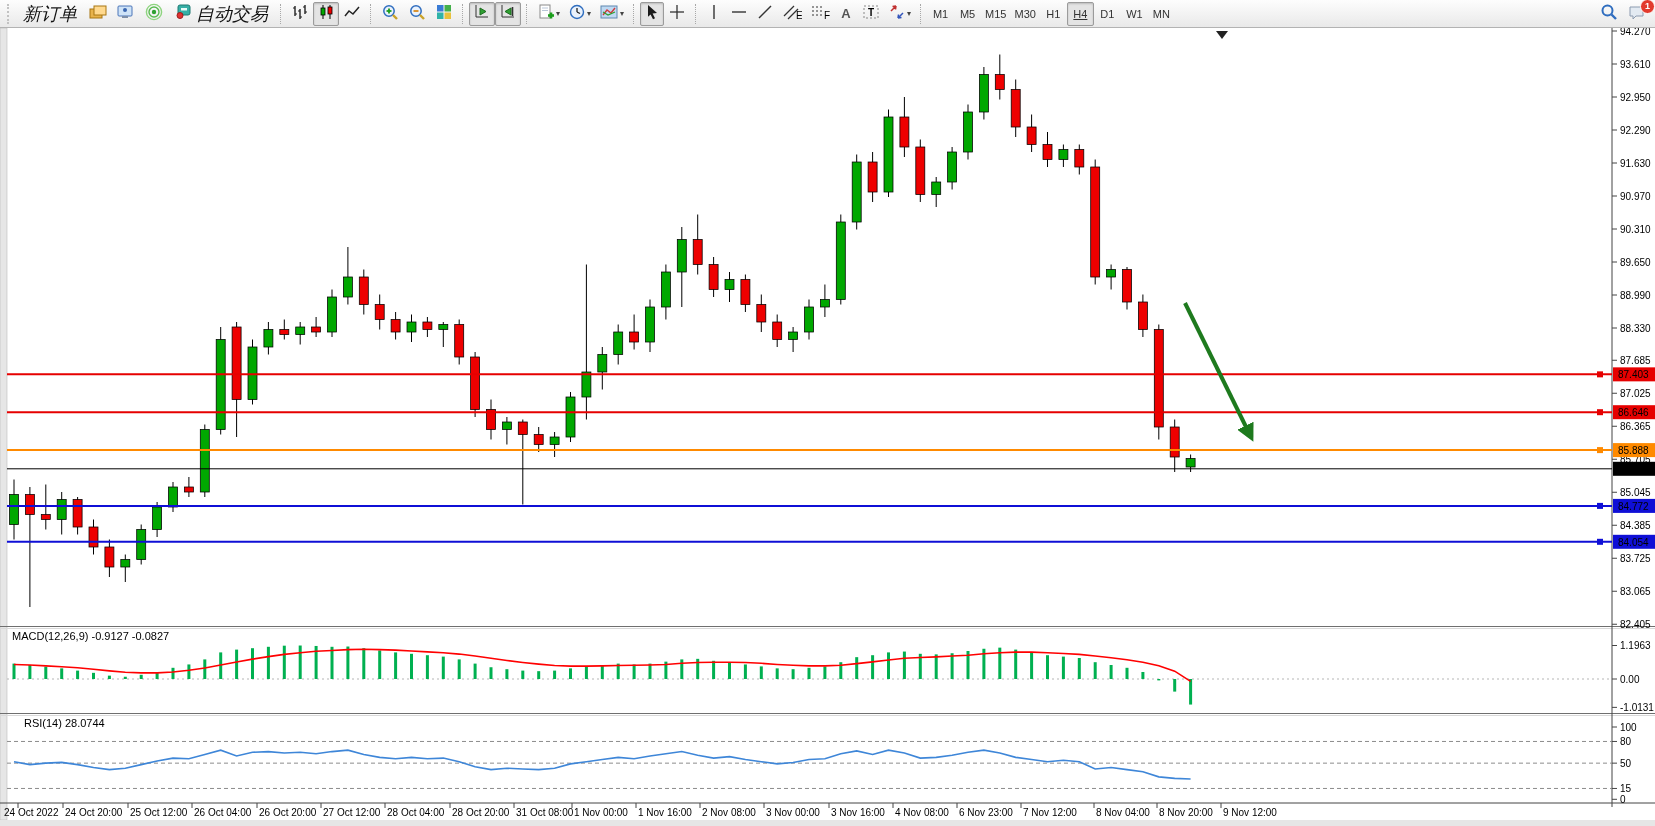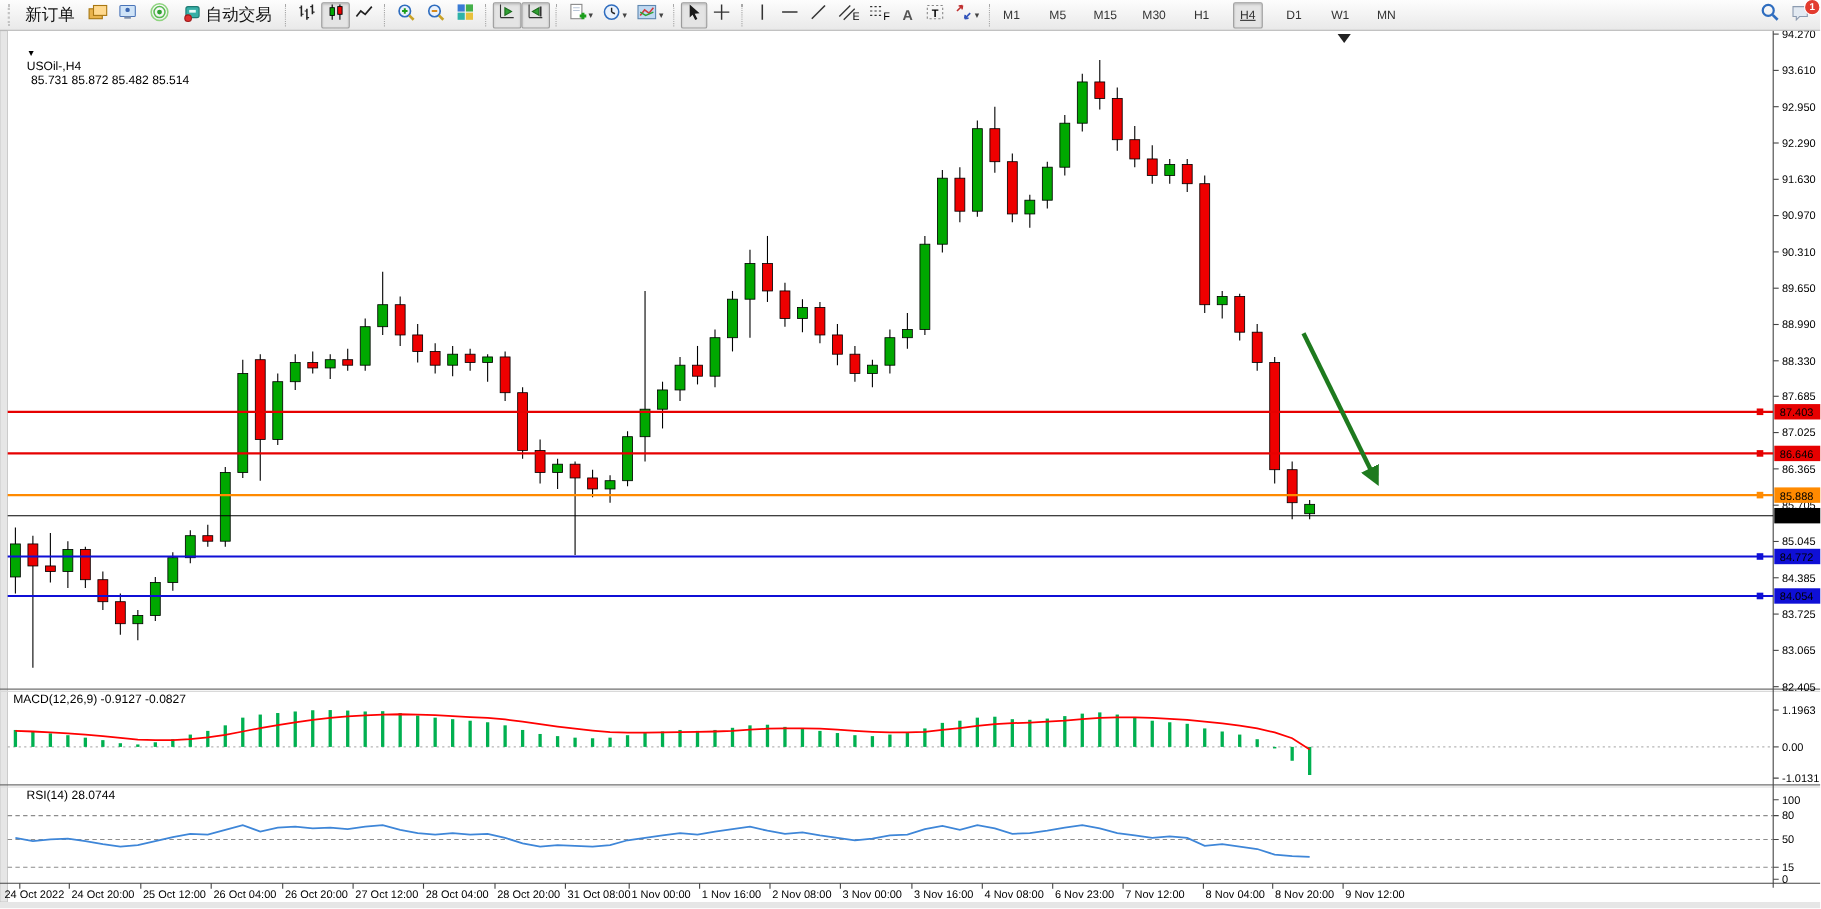--- a/index.html
+++ b/index.html
@@ -4,21 +4,21 @@
 <style>
   html,body{margin:0;padding:0;background:#fff;font-family:"Liberation Sans",sans-serif;}
   #root{position:relative;width:1655px;height:826px;overflow:hidden;background:#fff;}
   
   #toolbar{position:absolute;left:0;top:0;width:1655px;height:28px;z-index:4;
     background:linear-gradient(#fdfdfd,#e9e9e9);border-bottom:1px solid #b3b3b3;
     display:flex;align-items:center;padding:0 4px;box-sizing:border-box;}
   .btn{height:24px;min-width:24px;display:flex;align-items:center;justify-content:center;
     border:1px solid transparent;border-radius:2px;padding:0 3px;box-sizing:border-box;cursor:default;}
   .btn.pressed{border:1px solid #9b9b9b;background:#e4e4e4;box-shadow:inset 0 1px 2px rgba(0,0,0,.18);text-decoration:underline;}
-  .btn.textbtn{font-size:15px;color:#111;padding:0 6px;white-space:nowrap;}
+  .btn.textbtn{font-size:18px;color:#111;padding:0 6px;white-space:nowrap;font-style:italic;}
   .tf{font-size:11px;color:#333;min-width:27px;}
   .sep{width:1px;height:20px;border-left:1px dotted #a8a8a8;margin:0 5px;}
   .grip{width:4px;height:20px;border-left:2px dotted #c2c2c2;margin:0 3px;}
   .caret{font-size:8px;color:#444;margin-left:1px;}
   .right{margin-left:auto;display:flex;align-items:center;}
   .chatwrap{position:relative;}
   .badge{position:absolute;top:-4px;right:-5px;background:#e23b2e;color:#fff;font-size:9px;font-weight:bold;
     border-radius:50%;width:13px;height:13px;line-height:13px;text-align:center;border:1px solid #fff;}
   
   #chart-svg{position:absolute;left:0;top:0;z-index:1;}
@@ -228,21 +228,21 @@
     <div class="btn">
       <span><svg width="18" height="18">
             <path d="M3,8 L8,3 M8,3 L4.5,3.5 M8,3 L7.5,6.5" stroke="#C03030" stroke-width="1.5" fill="none"></path>
             <path d="M15,10 L10,15 M10,15 L13.5,14.5 M10,15 L10.5,11.5" stroke="#3355BB" stroke-width="1.5" fill="none"></path>
           </svg></span>
       <span class="caret">▾</span>
     </div>
 
     <div class="sep"></div>
 
-    <div id="tf-group" style="display:flex;align-items:center;gap:15px;">
+    <div id="tf-group" style="display:flex;align-items:center;">
         <div class="btn tf">M1</div>
         <div class="btn tf">M5</div>
         <div class="btn tf">M15</div>
         <div class="btn tf">M30</div>
         <div class="btn tf">H1</div>
         <div class="btn tf pressed">H4</div>
         <div class="btn tf">D1</div>
         <div class="btn tf">W1</div>
         <div class="btn tf">MN</div>
       </div>
@@ -623,21 +623,16 @@
       <line x1="1021" y1="803" x2="1021" y2="808" stroke="#444"></line>
       <text x="1023" y="816">7 Nov 12:00</text>
       <line x1="1094" y1="803" x2="1094" y2="808" stroke="#444"></line>
       <text x="1096" y="816">8 Nov 04:00</text>
       <line x1="1157" y1="803" x2="1157" y2="808" stroke="#444"></line>
       <text x="1159" y="816">8 Nov 20:00</text>
       <line x1="1221" y1="803" x2="1221" y2="808" stroke="#444"></line>
       <text x="1223" y="816">9 Nov 12:00</text>
     </svg>
 
-  <div class="overlay" style="left:12px;top:31px;">
-    <span style="font-size:8px;vertical-align:1px;">▼</span>
-    <span>USOil-,H4</span>
-    <span style="margin-left:4px;">85.731 85.872 85.482 85.514</span>
-  </div>
   <div class="overlay" style="left:12px;top:630px;">MACD(12,26,9) -0.9127 -0.0827</div>
   <div class="overlay" style="left:24px;top:717px;">RSI(14) 28.0744</div>
 
 </div>
 
 </body></html>

